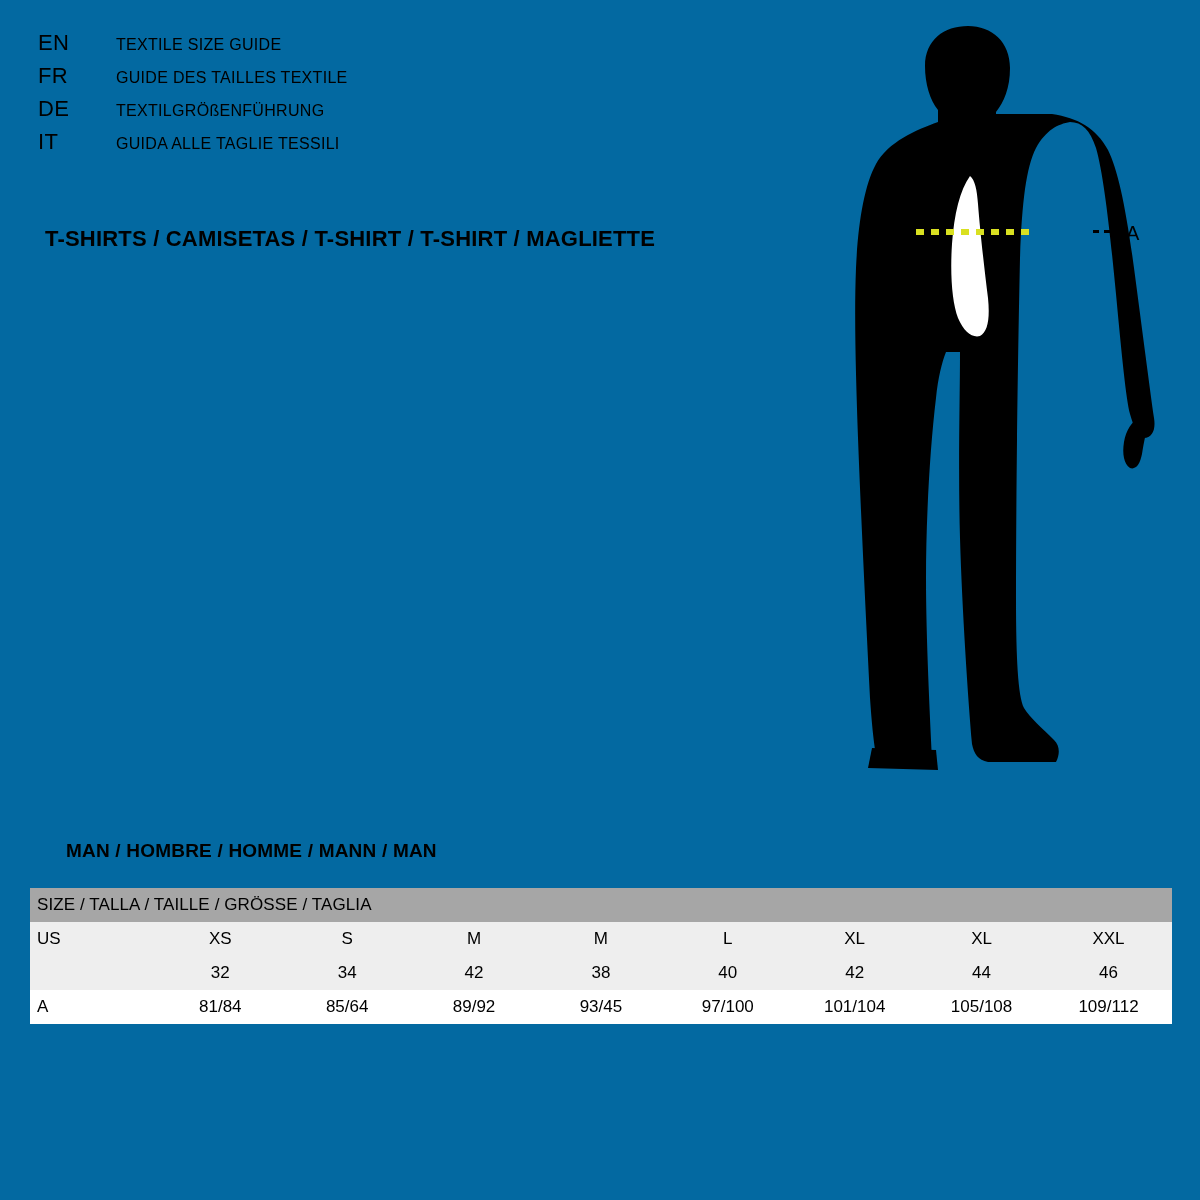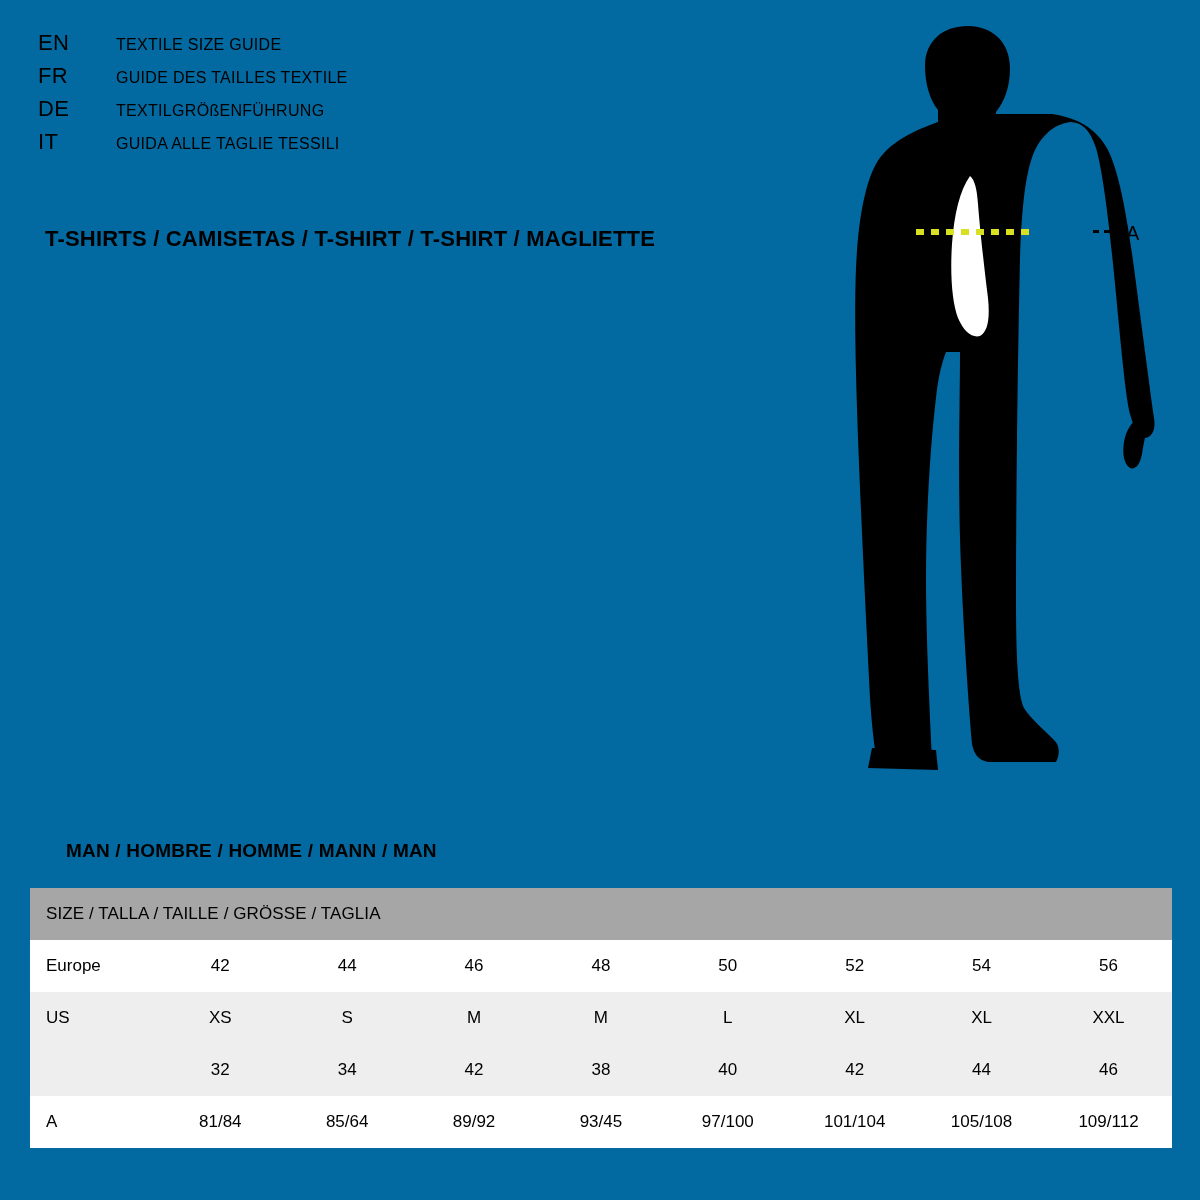--- a/index.html
+++ b/index.html
@@ -104,21 +104,21 @@
     position: absolute;
     left: 30px;
     top: 888px;
     width: 1142px;
     border-collapse: collapse;
     table-layout: fixed;
   }
   table.size-table td {
     height: 17px;
     font-size: 17px;
-    padding: 16px;
+    padding: 7px;
     vertical-align: middle;
   }
   .hdr-row td {
     background: #a6a6a6;
     font-size: 17px;
     font-weight: normal;
     padding-left: 11px;
     height: 32px;
     letter-spacing: 0.1px;
   }
@@ -232,31 +232,20 @@
   <div class="measure-dashes"></div>
   <div class="measure-label">A</div>
 
   <div class="man-title">MAN / HOMBRE / HOMME / MANN / MAN</div>
 
   <table class="size-table">
     <tbody>
         <tr class="hdr-row">
       <td colspan="9">SIZE / TALLA / TAILLE / GRÖSSE / TAGLIA</td>
     </tr>
-    <tr class="row-light">
-      <td class="rowlabel">Europe</td>
-      <td class="cellval">42</td>
-      <td class="cellval">44</td>
-      <td class="cellval">46</td>
-      <td class="cellval">48</td>
-      <td class="cellval">50</td>
-      <td class="cellval">52</td>
-      <td class="cellval">54</td>
-      <td class="cellval">56</td>
-    </tr>
     <tr class="row-grey">
       <td class="rowlabel">US</td>
       <td class="cellval">XS</td>
       <td class="cellval">S</td>
       <td class="cellval">M</td>
       <td class="cellval">M</td>
       <td class="cellval">L</td>
       <td class="cellval">XL</td>
       <td class="cellval">XL</td>
       <td class="cellval">XXL</td>

